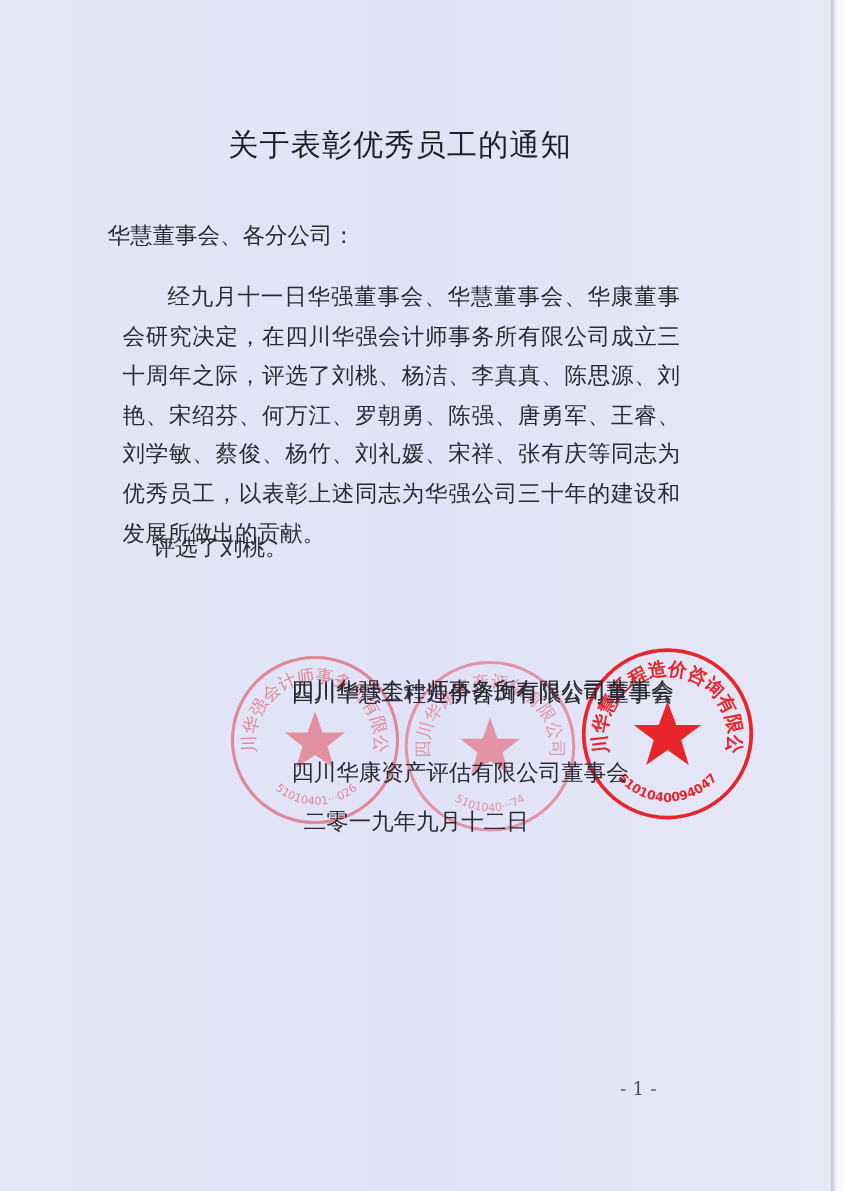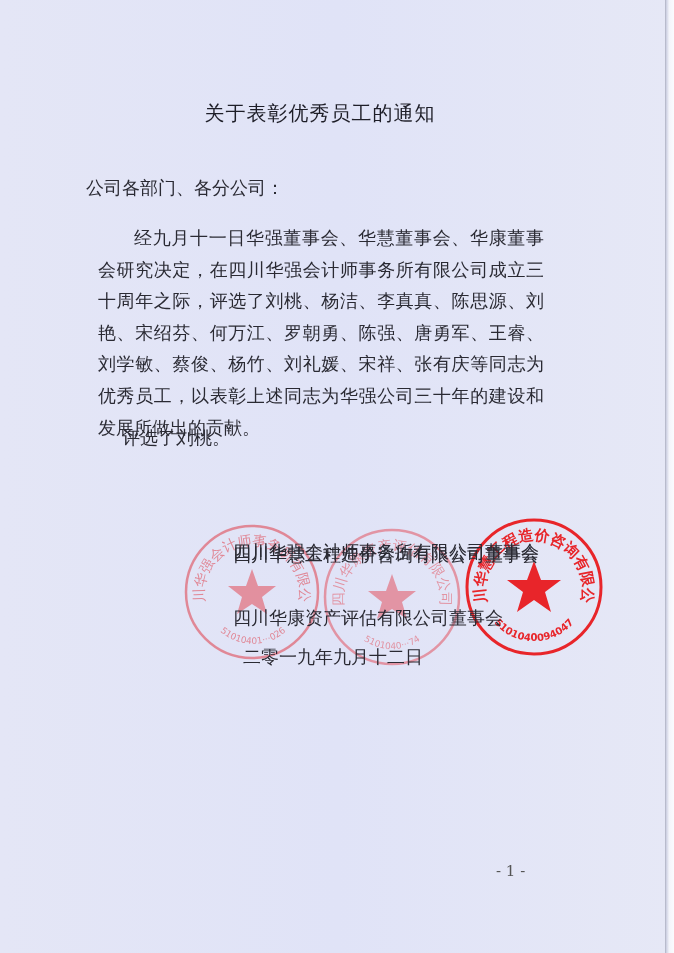--- a/index.html
+++ b/index.html
@@ -10,21 +10,21 @@
       color: #2a2a33;
     }
     .edge {
       position: absolute; top: 0; right: 0; width: 8px; height: 953px;
       background: linear-gradient(90deg, #c9cce0 0%, #f4f5fb 40%, #fafbfe 100%);
       border-left: 1px solid #b8bbcc;
     }
     .title {
       position: absolute; top: 100px; left: 0; width: 640px; text-align: center;
       font-family: "DejaVu Sans", "Liberation Sans", sans-serif;
-      font-size: 20px; letter-spacing: 1px; color: #1e1e28;
+      font-size: 24px; letter-spacing: 1px; color: #1e1e28;
     }
     .salutation { position: absolute; top: 176px; left: 86px; font-size: 18px; }
     .body {
       position: absolute; top: 210px; left: 86px; width: 470px;
       font-size: 18px; line-height: 31.6px; text-align: justify;
     }
     .body p { margin: 12px; text-indent: 36px; }
     .closing { position: absolute; top: 426px; left: 122px; font-size: 18px; }
     .sign { position: absolute; left: 233px; font-size: 18px; z-index: 2; font-family: Liberation Serif, serif; }
     .stamp {
@@ -36,21 +36,21 @@
       position: absolute; top: 862px; left: 496px; font-size: 15px; color: #555;
     }
   </style>
 </head>
 <body>
 
 <div class="edge"></div>
 
 <h1 class="title" style="margin:0;font-weight:normal;">关于表彰优秀员工的通知</h1>
 
-<div class="salutation">公司各部门、各分公司：</div>
+<div class="salutation">华慧董事会、各分公司：</div>
 
 <div class="body">
   <p>经九月十一日华强董事会、华慧董事会、华康董事会研究决定，在四川华强会计师事务所有限公司成立三十周年之际，评选了刘桃、杨洁、李真真、陈思源、刘艳、宋绍芬、何万江、罗朝勇、陈强、唐勇军、王睿、刘学敏、蔡俊、杨竹、刘礼媛、宋祥、张有庆等同志为优秀员工，以表彰上述同志为华强公司三十年的建设和发展所做出的贡献。</p>
 </div>
 
 <div class="closing">评选了刘桃。</div>
 
 <div class="stamp" style="left:183px;top:523px;width:138px;height:138px;">
   <svg viewBox="0 0 138 138">
     <defs>

